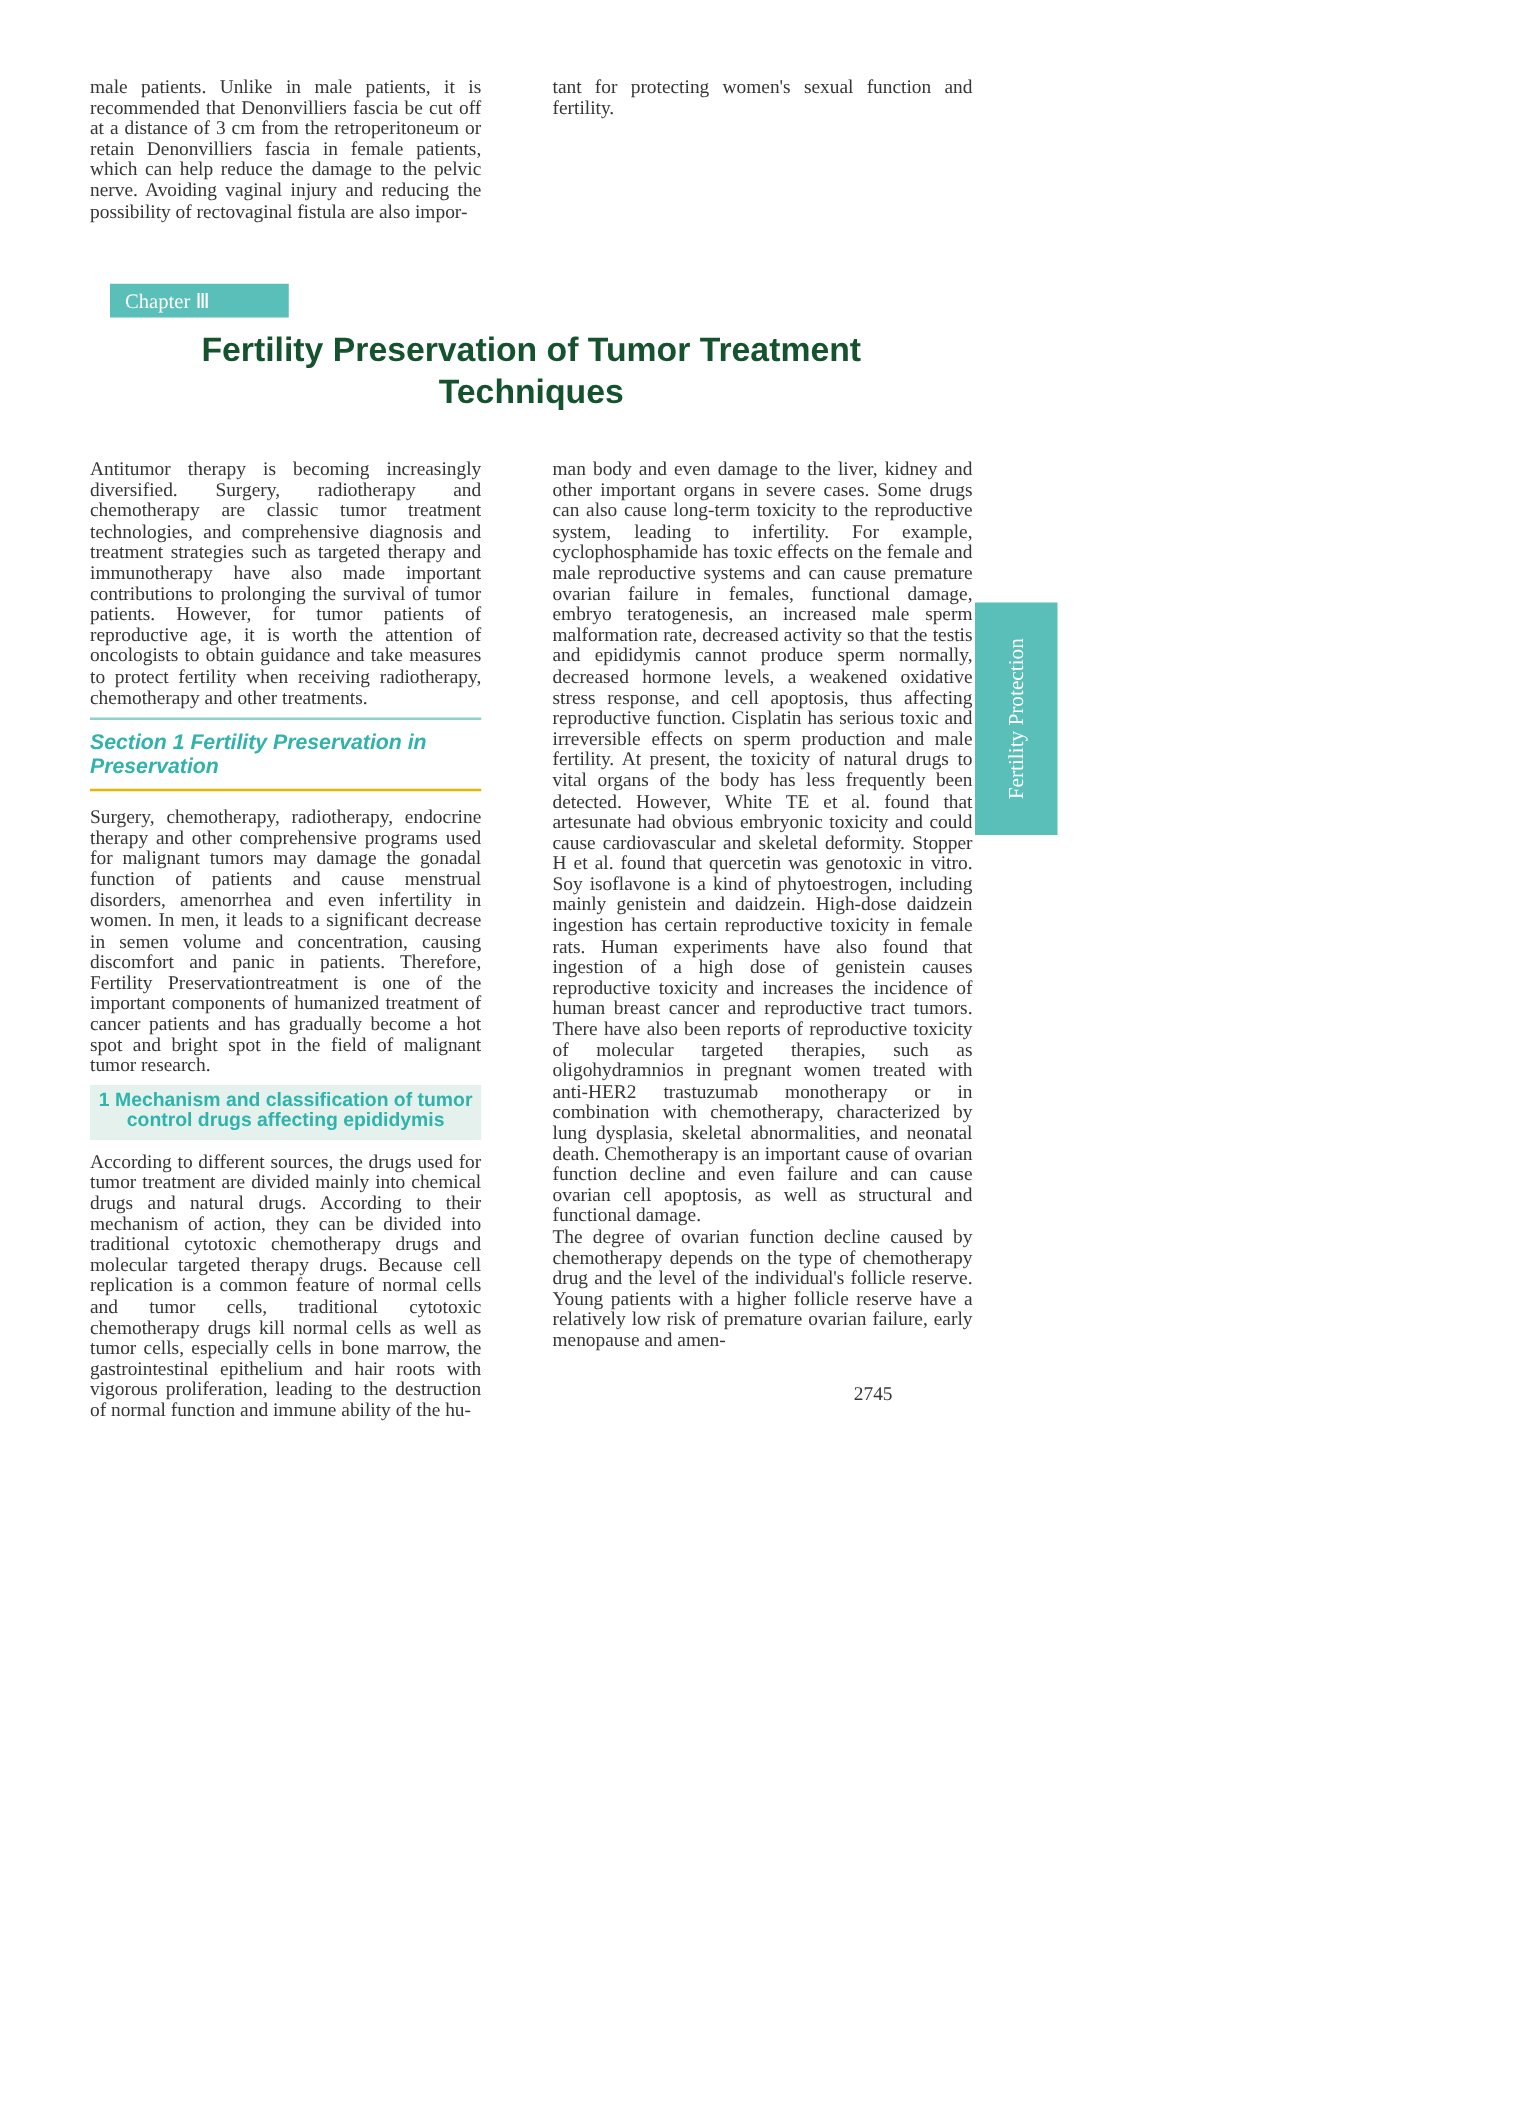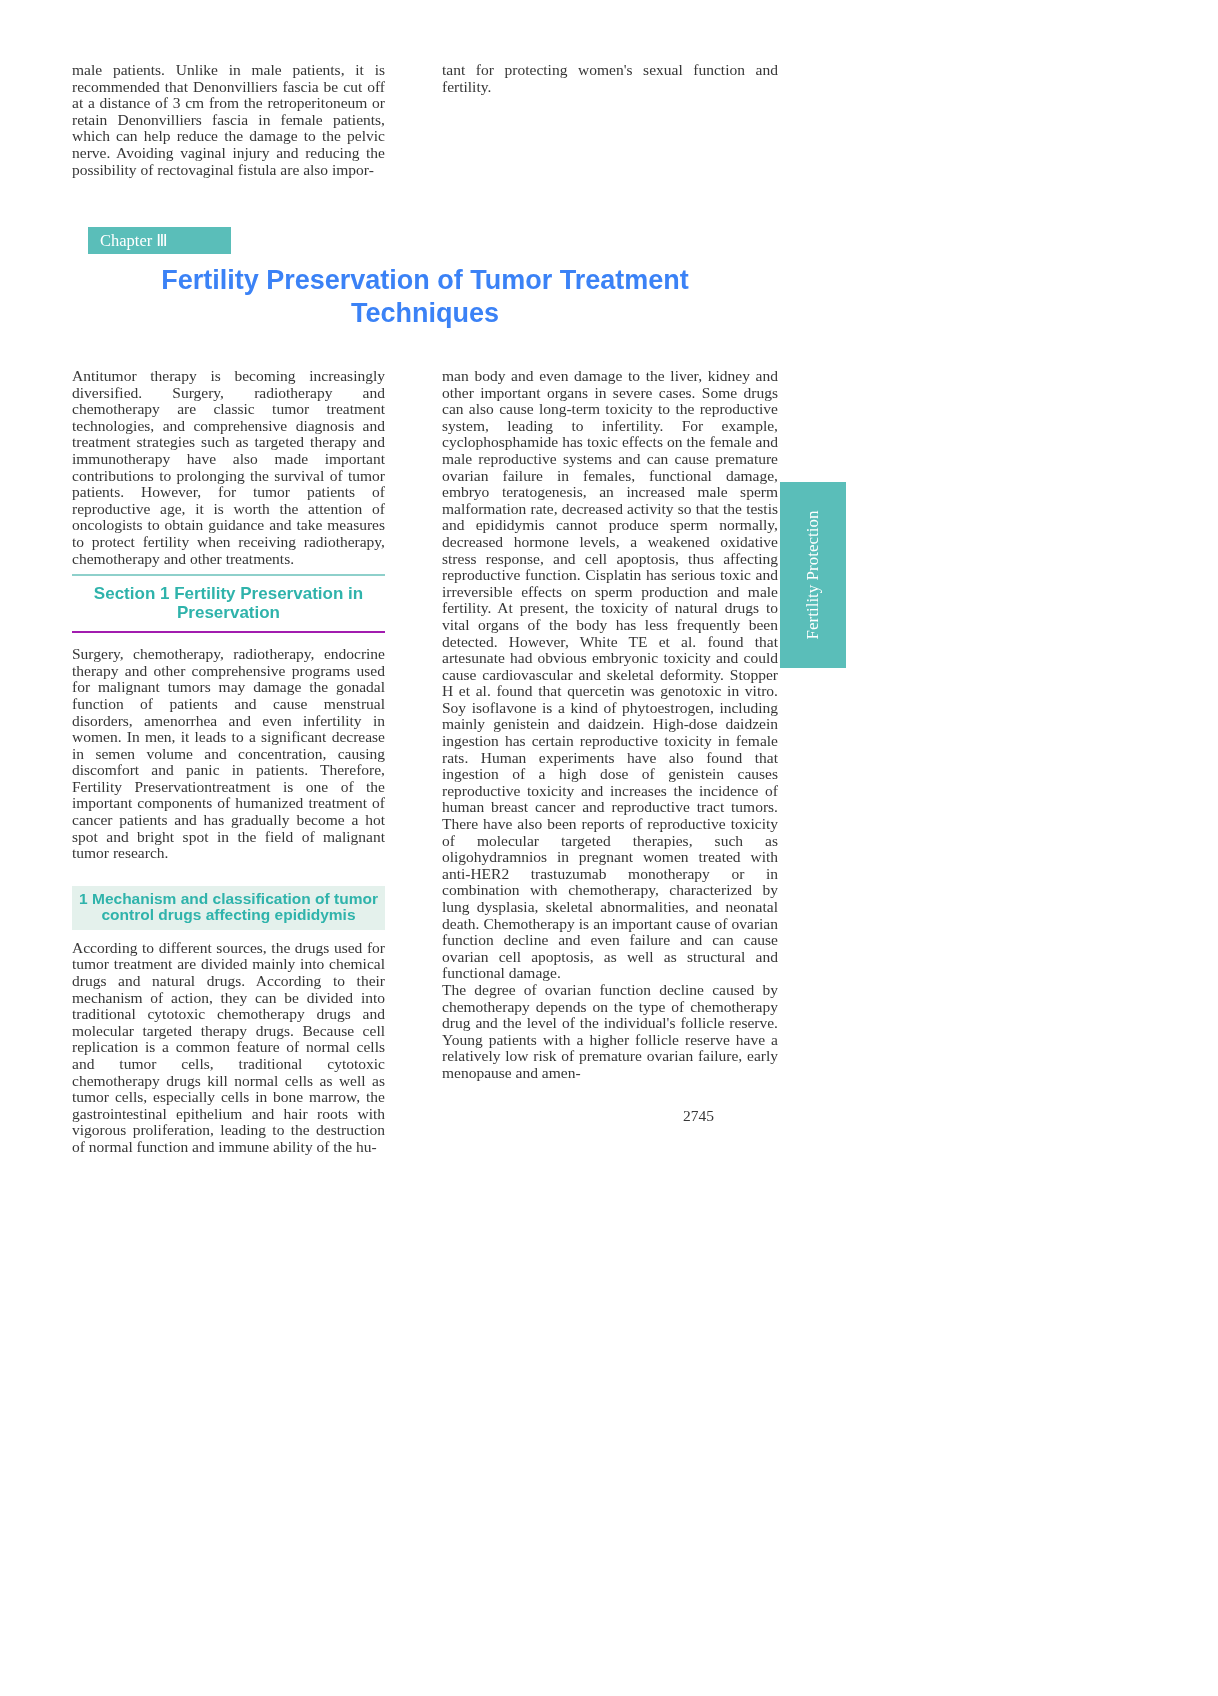--- a/index.html
+++ b/index.html
@@ -23,44 +23,45 @@
   .chapter-banner{
     position:absolute;left:88px;top:227px;width:143px;height:27px;
     background:#5abeb9;color:#ffffff;
     font-size:16.5px;line-height:27px;padding-left:12px;
     box-sizing:border-box;
     font-family:"Liberation Serif", serif;
   }
   
   .chapter-title{
     position:absolute;left:72px;top:264px;width:706px;
-    text-align:center;color:#3b82f6;
+    text-align:center;color:#14532d;
     font-family:"Liberation Sans", sans-serif;
     font-weight:bold;font-size:27px;line-height:33px;
   }
   .line{display:block;}
   
   .main-left{position:absolute;left:72px;top:368px;width:313px;}
   .main-right{position:absolute;left:442px;top:368px;width:336px;}
   
   .sec-block{
     margin-top:7px;
     border-top:2px solid #8ed0cb;
-    border-bottom:2px solid #a21caf;
+    border-bottom:2px solid #eab308;
     padding:8px 0 9px 0;
-    text-align:center;
+    text-align:left;
+    font-style:italic;
   }
   .sec-heading{
     color:#2fb3ab;font-family:"Liberation Sans", sans-serif;
     font-weight:bold;font-size:17px;line-height:19px;
   }
   .para-after-sec{margin-top:13px !important;}
   
   .sub-block{
-    margin-top:24px;
+    margin-top:6px;
     background:#e4f1ec;
     padding:5px 2px 6px 2px;
     text-align:center;
   }
   .sub-heading{
     color:#2fb3ab;font-family:"Liberation Sans", sans-serif;
     font-weight:bold;font-size:15.5px;line-height:16.5px;
   }
   .para-after-sub{margin-top:10px !important;}
   

